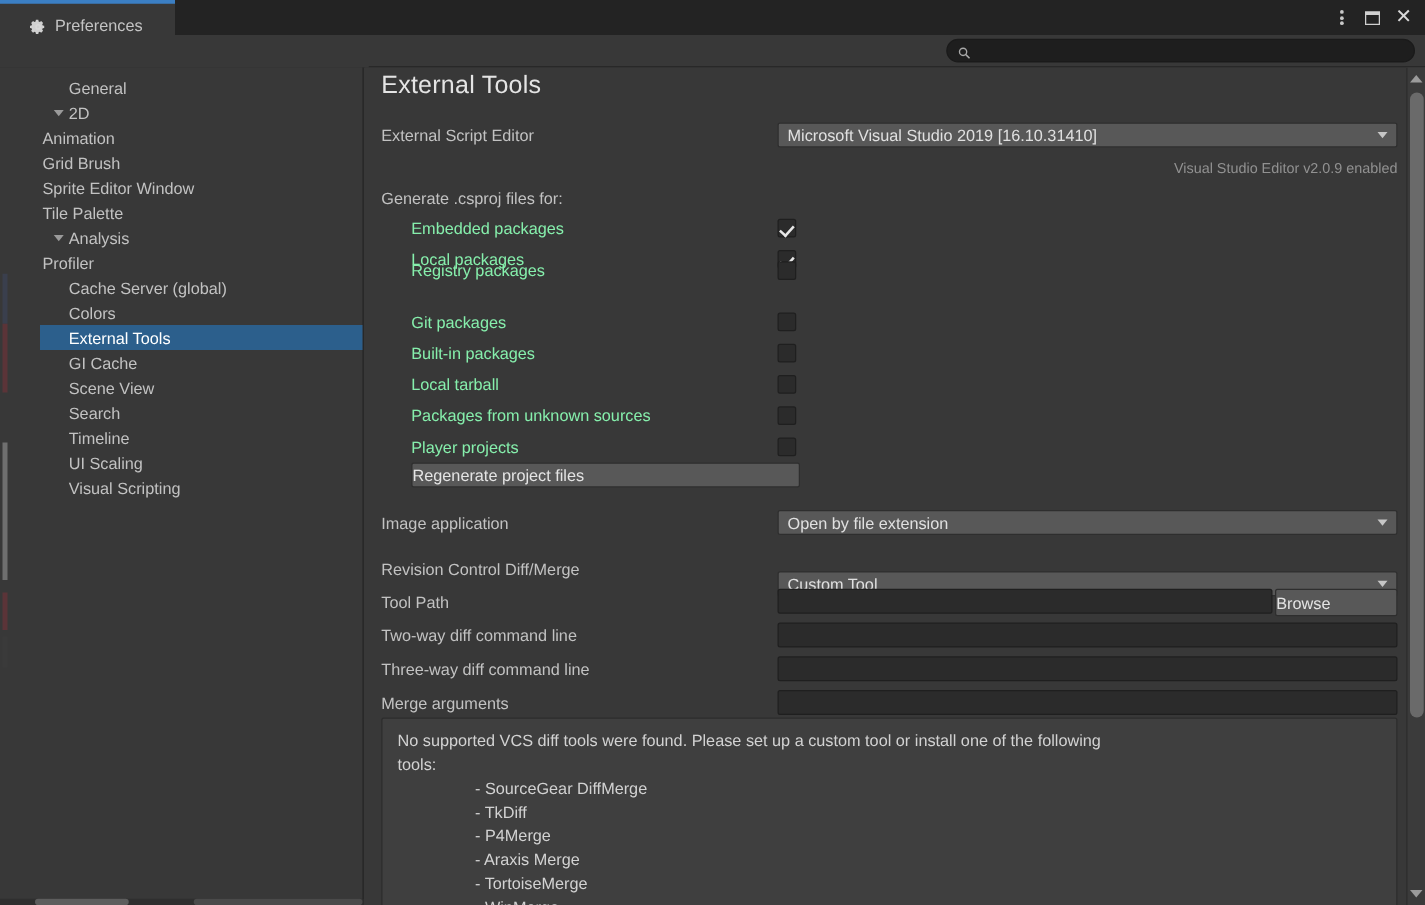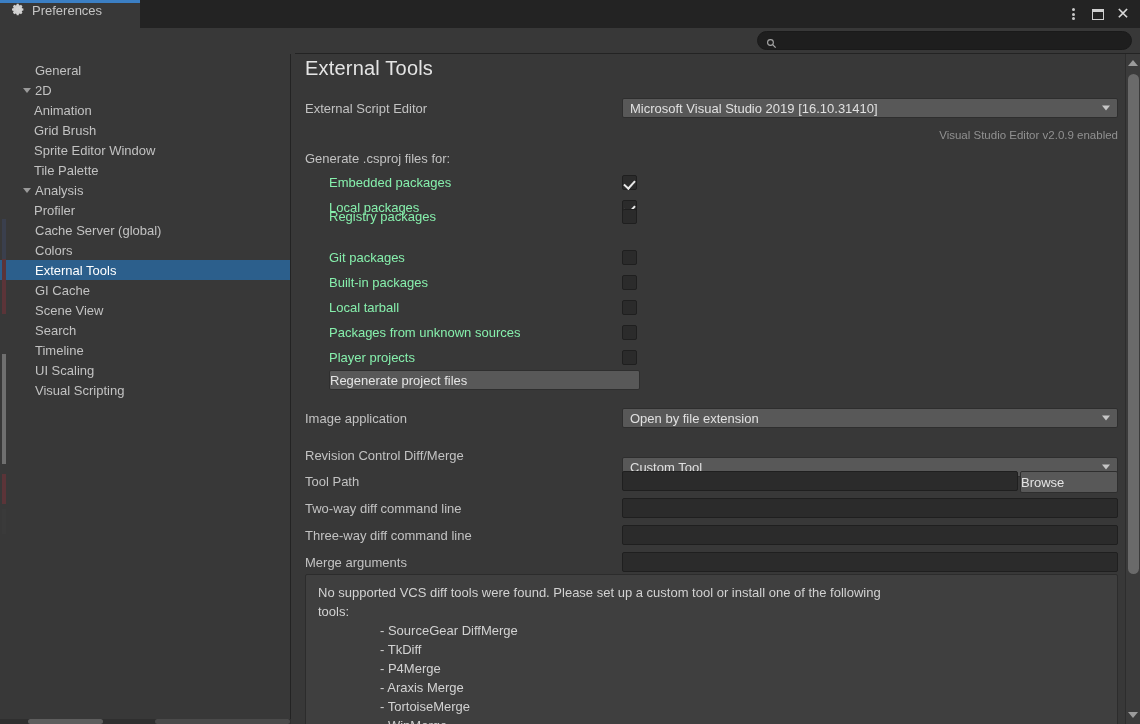--- a/index.html
+++ b/index.html
@@ -20,22 +20,22 @@
   .titlebar {
     position: absolute; left: 0; top: 0;
     width: 1140px; height: 28px;
     background: #232323;
   }
   .tab {
     position: absolute; left: 0; top: 0;
     width: 140px; height: 28px;
     background: #383838;
     border-top: 3px solid #3b7fc4;
-    display: flex; align-items: flex-start;
-    padding-left: 12px;
+    display: flex; align-items: flex-end;
+    padding-left: 24px;
     color: #c4c4c4;
     font-size: 13px;
   }
   .tab .gear-ic {
     width: 13px; height: 13px;
     margin-right: 7px;
     display: inline-block;
     position: relative;
     flex: 0 0 auto;
   }
@@ -114,21 +114,21 @@
     flex: 0 0 auto;
     display: flex; align-items: center; justify-content: center;
   }
   .tree-item .twisty .tri {
     width: 0; height: 0;
     border-left: 4.5px solid transparent;
     border-right: 4.5px solid transparent;
     border-top: 5px solid #9a9a9a;
   }
   .tree-item .tlabel { margin-left: 2px; }
-  .tree-item.depth0 { padding-left: 20px; }
+  .tree-item.depth0 { padding-left: 8px; margin-left: 32px; }
   .tree-item.depth1 { padding-left: 8px; }
   .tree-item.depth1 .tlabel { margin-left: 26px; }
   .tree-item.depth0.noarrow .tlabel { margin-left: 15px; }
 
   
   .left-scroll {
     position: absolute; left: 2px; top: 0;
     width: 4px; height: 670px;
   }
   .left-scroll .seg { position: absolute; left: 0; width: 4px; }

